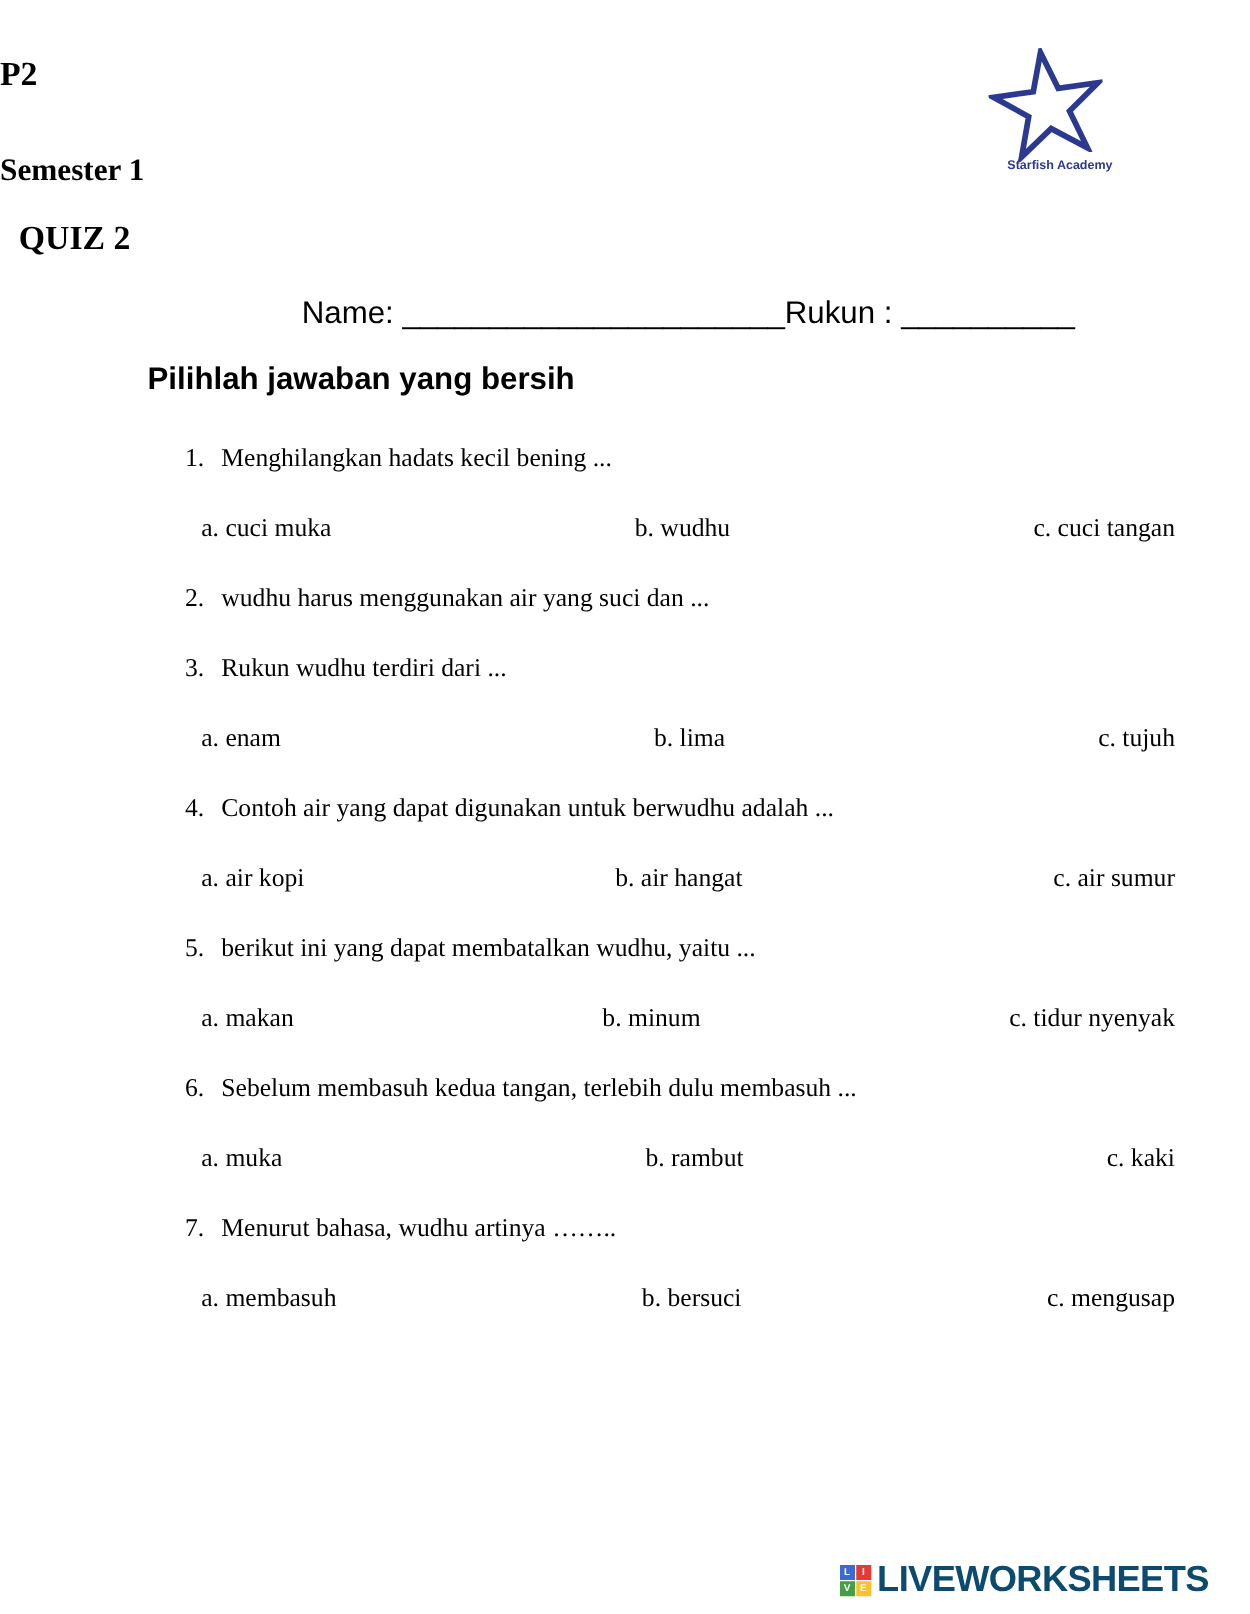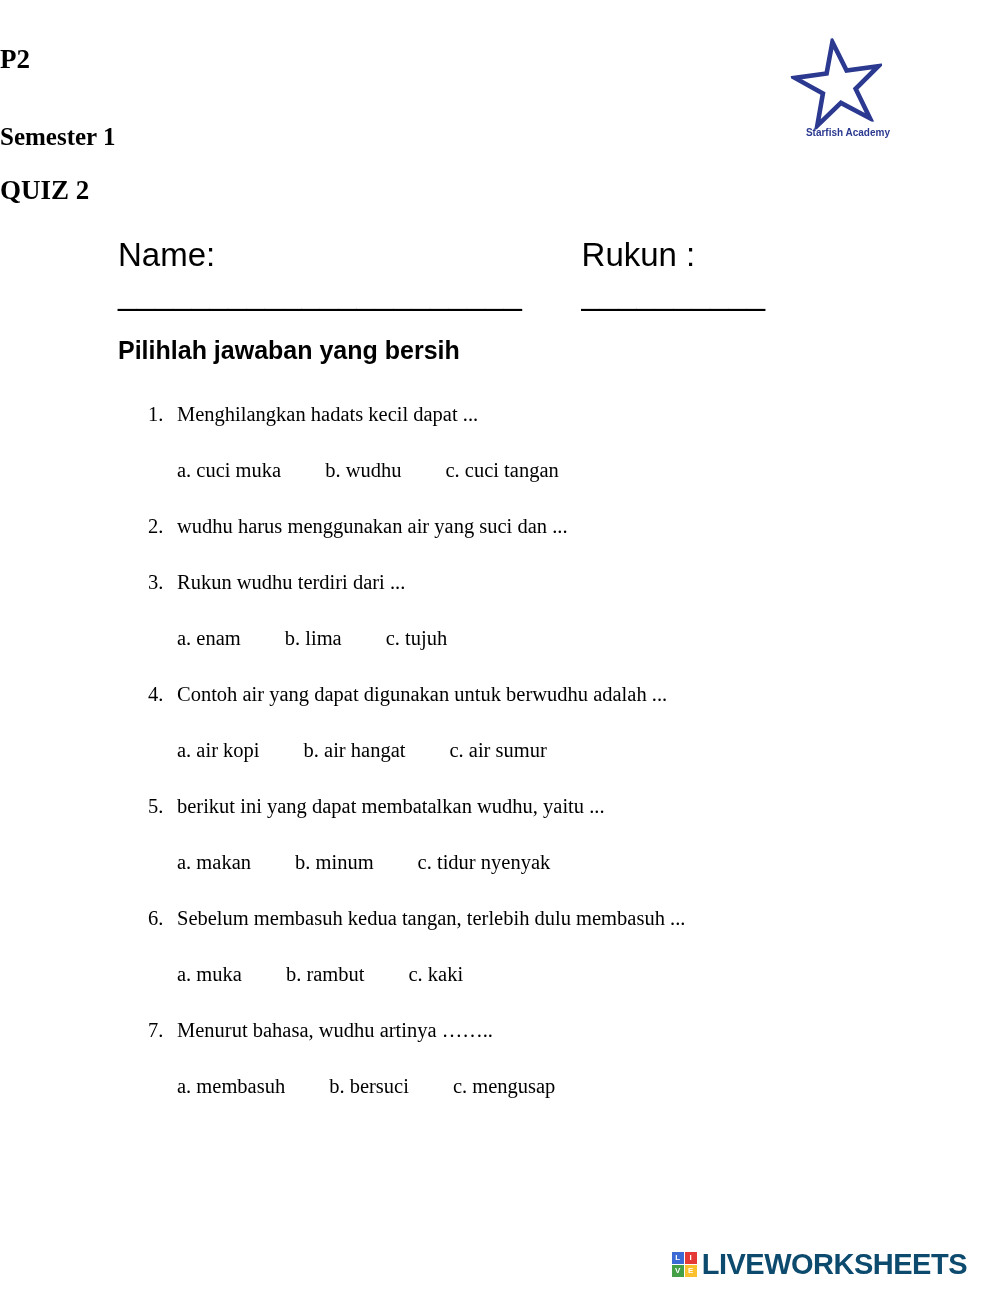--- a/index.html
+++ b/index.html
@@ -12,21 +12,21 @@
     background: #ffffff;
     font-family: "Liberation Serif", serif;
     color: #000000;
     overflow: hidden;
   }
 
   
   .header { padding-top: 44px; text-align: left; }
   .title-main   { font-size: 27px; font-weight: bold; }
   .title-sem    { margin-top: 48px; font-size: 25px; font-weight: bold; }
-  .title-quiz   { margin-top: 24px; font-size: 27px; font-weight: bold; }
+  .title-quiz   { margin-top: 24px; font-size: 27px; font-weight: bold; padding-left: 15px; }
 
   
   .academy-logo {
     position: absolute;
     top: 38px;
     left: 786px;
     width: 104px;
     text-align: right;
   }
   .academy-logo svg { display: block; margin: 0 auto; transform: rotate(-8deg); }
@@ -35,48 +35,49 @@
     font-size: 10px;
     font-weight: bold;
     color: #2b3990;
     margin-top: 1px;
     white-space: nowrap;
   }
 
   
   .name-score-row {
     display: flex;
-    justify-content: flex-start;
+    justify-content: flex-end;
     margin: 30px 140px 0 118px;
     font-family: "Liberation Sans", sans-serif;
-    font-size: 33px;
+    font-size: 25px;
   }
   .blank { white-space: pre; }
 
   
   .instruction {
     margin: 24px 0 0 118px;
     font-family: "Liberation Sans", sans-serif;
     font-weight: bold;
     font-size: 25px;
   }
 
   
   .questions { margin: 32px 60px 0 148px; font-size: 20.5px; }
   .q-line {
     display: flex;
     line-height: 34px;
     margin-bottom: 22px;
   }
   .q-num { width: 29px; flex: 0 0 29px; }
   .q-options {
-    margin-left: 29px;
+    margin-left: 13px;
     line-height: 34px;
     margin-bottom: 22px;
     display: flex;
+    justify-content: space-between;
   }
   .q-opt { margin-right: 44px; }
   .q-opt:last-child { margin-right: 0; }
 
   
   .footer {
     position: absolute;
     right: 33px;
     bottom: 10px;
     display: flex;
@@ -138,21 +139,21 @@
     </div>
   </div>
 
   <div class="instruction">Pilihlah jawaban yang bersih</div>
 
   <div class="questions">
 
     <div class="question">
       <div class="q-line">
         <span class="q-num">1.</span>
-        <span class="q-text">Menghilangkan hadats kecil dapat ...</span>
+        <span class="q-text">Menghilangkan hadats kecil bening ...</span>
       </div>
       <div class="q-options">
         <span class="q-opt">a. cuci muka</span>
         <span class="q-opt">b. wudhu</span>
         <span class="q-opt">c. cuci tangan</span>
       </div>
     </div>
 
     <div class="question">
       <div class="q-line">

